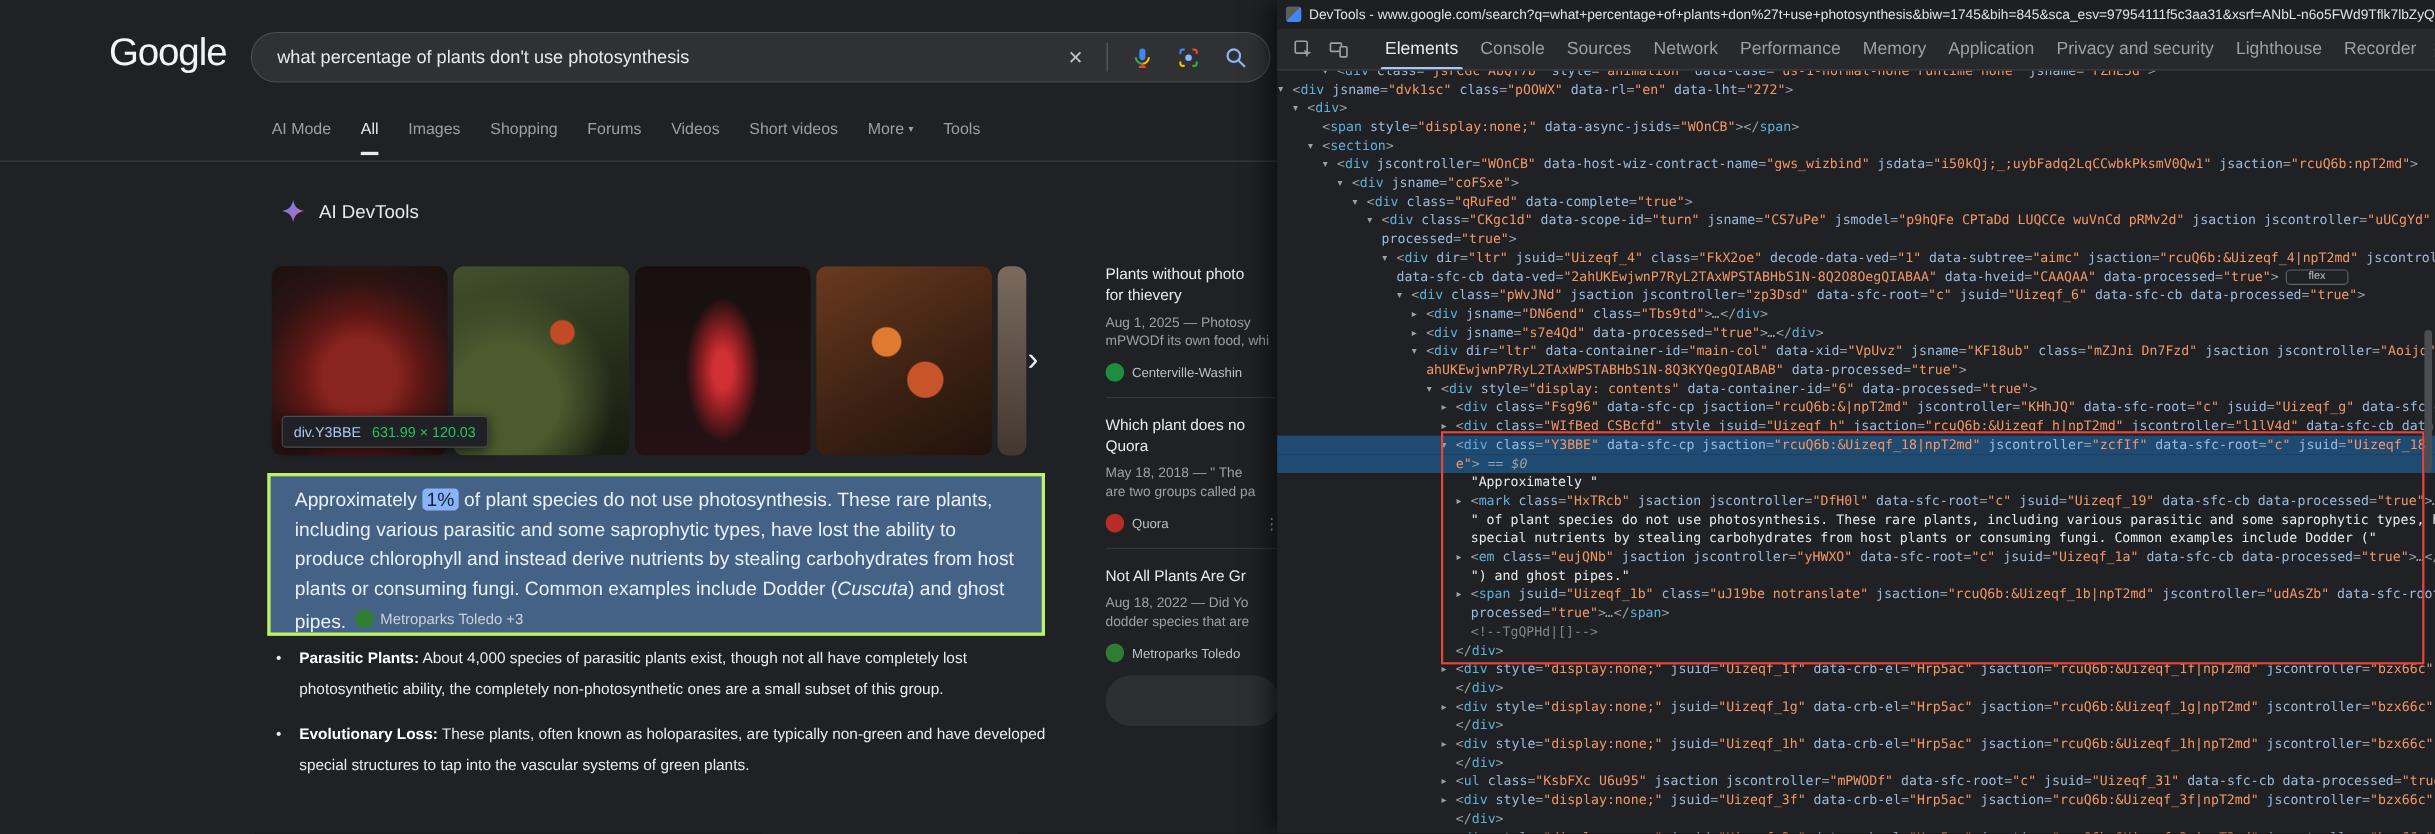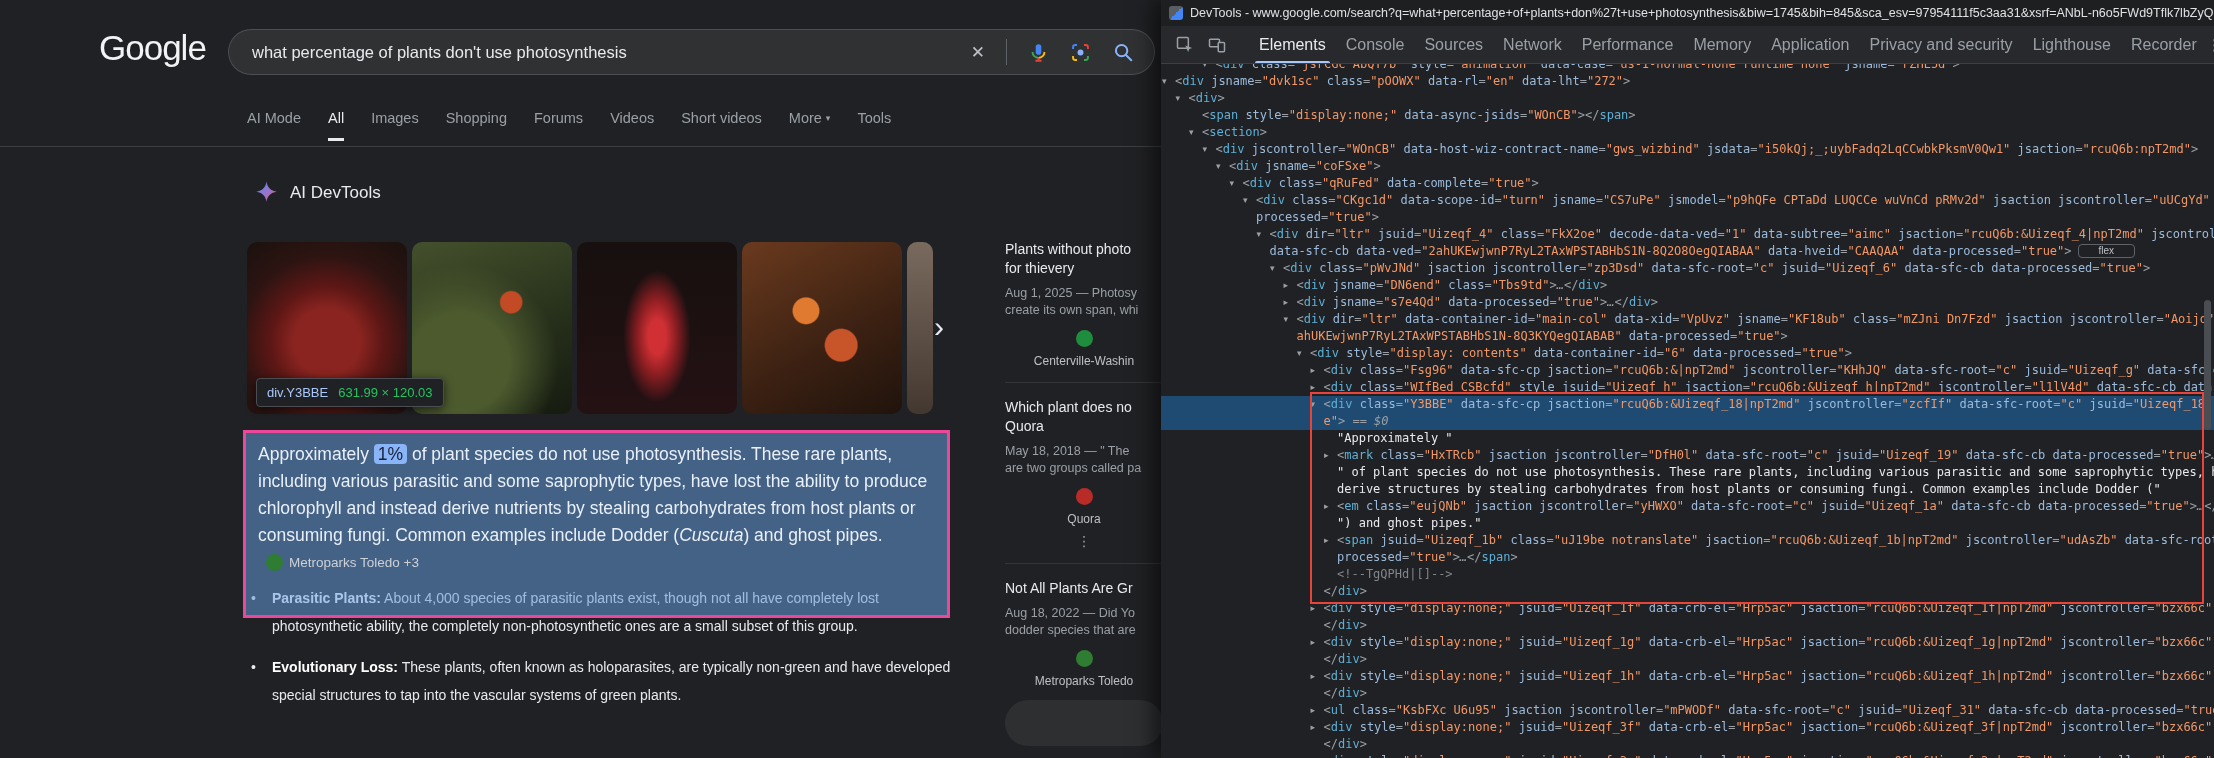--- a/index.html
+++ b/index.html
@@ -33,37 +33,37 @@
   .ci4{background:radial-gradient(circle at 40% 40%,#e07a30 0 9%,rgba(0,0,0,0) 10%),
        radial-gradient(circle at 62% 60%,#c8542a 0 11%,rgba(0,0,0,0) 12%),
        linear-gradient(150deg,#6a3a1e,#3a2012 60%,#20130c);}
   .ci5{width:26px;background:linear-gradient(#7a6a5e,#433830);}
   .chev{position:absolute;left:934px;top:310px;font-size:30px;color:#e8eaed;cursor:pointer;}
   .tooltip{position:absolute;left:256px;top:378px;height:27px;display:flex;align-items:center;gap:10px;
            padding:0 10px;background:#202124;border:1px solid #4a4d51;border-radius:4px;
            box-shadow:0 2px 10px rgba(0,0,0,.6);z-index:6;font-size:13px;white-space:nowrap;}
   .tel{color:#a8c7fa;}
   .tdim{color:#22c55e;}
-  .hlbox{position:absolute;left:243px;top:430px;width:707px;height:188px;box-sizing:border-box;
-         background:rgba(98,152,215,.55);border:3px solid #ec4899;padding:8px 12px;z-index:5;}
+  .hlbox{position:absolute;left:243px;top:430px;width:707px;height:148px;box-sizing:border-box;
+         background:rgba(98,152,215,.55);border:3px solid #bef264;padding:8px 22px;z-index:5;}
   .hlpar{margin:0;font-size:17.5px;line-height:27px;color:#e9f0f8;}
   .mk{background:#8ab4f8;color:#17233a;border-radius:4px;padding:0 4px;}
   .srcchip{display:inline-flex;align-items:center;gap:6px;margin-left:8px;font-size:13.5px;color:#cdd1d6;}
   .favdot{width:17px;height:17px;border-radius:50%;display:inline-block;flex:0 0 auto;}
   .bullets{position:absolute;left:272px;top:585px;width:692px;margin:0;padding:0;list-style:none;
            font-size:14px;line-height:27.5px;color:#e8eaed;}
   .bullets li{position:relative;margin-bottom:14px;}
   .bullets li::before{content:"•";position:absolute;left:-21px;}
   .bl{font-weight:700;color:#ffffff;}
   .rcol{position:absolute;left:1005px;top:240px;width:158px;height:518px;overflow:hidden;}
   .rcard + .rcard{border-top:1px solid rgba(255,255,255,.09);margin-top:14px;padding-top:15px;}
   .rt{font-size:14px;line-height:19px;color:#e8eaed;white-space:nowrap;}
   .rm{font-size:12.5px;line-height:17px;color:#9aa0a6;white-space:nowrap;}
   .rmfirst{margin-top:7px;}
-  .rs{display:flex;align-items:center;gap:7px;margin-top:11px;flex-direction:column;}
+  .rs{display:flex;align-items:center;gap:7px;margin-top:11px;}
   .rsname{font-size:12px;color:#bdc1c6;white-space:nowrap;flex:1;}
   .rmenu{color:#9aa0a6;font-size:14px;cursor:pointer;}
   .pill{margin-top:12px;width:158px;height:46px;border-radius:23px;background:#2d2f31;}
 
   
   .dtools{position:absolute;left:1161px;top:0;width:1053px;height:758px;background:#202124;
           box-shadow:-8px 0 20px rgba(0,0,0,.55);}
   .dt-title{position:absolute;left:0;top:0;right:0;height:26px;background:#1e1f21;display:flex;
             align-items:center;padding-left:8px;gap:7px;font-size:12.5px;color:#dfe1e5;
             white-space:nowrap;overflow:hidden;z-index:4;}
@@ -178,21 +178,21 @@
     <ul class="bullets" id="bullets">
         <li><span class="bl">Parasitic Plants:</span> About 4,000 species of parasitic plants exist, though not all have completely lost photosynthetic ability, the completely non-photosynthetic ones are a small subset of this group.</li>
         <li><span class="bl">Evolutionary Loss:</span> These plants, often known as holoparasites, are typically non-green and have developed special structures to tap into the vascular systems of green plants.</li>
       </ul>
 
     <aside class="rcol" id="rcol">
         <div class="rcard">
           <div class="rt">Plants without photo</div>
           <div class="rt">for thievery</div>
           <div class="rm rmfirst">Aug 1, 2025 — Photosy</div>
-          <div class="rm">create its own span, whi</div>
+          <div class="rm">mPWODf its own food, whi</div>
           <div class="rs">
             <span class="favdot" style="background: rgb(30, 142, 62);"></span>
             <span class="rsname">Centerville-Washin</span>
           </div>
         </div>
         <div class="rcard">
           <div class="rt">Which plant does no</div>
           <div class="rt">Quora</div>
           <div class="rm rmfirst">May 18, 2018 — " The</div>
           <div class="rm">are two groups called pa</div>
@@ -269,21 +269,21 @@
           <div class="code-line" style="padding-left: 135.5px;"><span class="arrow">▾</span><span class="tk-p">&lt;</span><span class="tk-t">div</span><span class="tk-p"> </span><span class="tk-a">dir</span><span class="tk-p">=</span><span class="tk-v">"ltr"</span><span class="tk-p"> </span><span class="tk-a">data-container-id</span><span class="tk-p">=</span><span class="tk-v">"main-col"</span><span class="tk-p"> </span><span class="tk-a">data-xid</span><span class="tk-p">=</span><span class="tk-v">"VpUvz"</span><span class="tk-p"> </span><span class="tk-a">jsname</span><span class="tk-p">=</span><span class="tk-v">"KF18ub"</span><span class="tk-p"> </span><span class="tk-a">class</span><span class="tk-p">=</span><span class="tk-v">"mZJni Dn7Fzd"</span><span class="tk-p"> </span><span class="tk-a">jsaction</span><span class="tk-p"> </span><span class="tk-a">jscontroller</span><span class="tk-p">=</span><span class="tk-v">"Aoijq"</span></div>
           <div class="code-line" style="padding-left: 135.5px;"><span class="tk-v">ahUKEwjwnP7RyL2TAxWPSTABHbS1N-8Q3KYQegQIABAB"</span><span class="tk-p"> </span><span class="tk-a">data-processed</span><span class="tk-p">=</span><span class="tk-v">"true"</span><span class="tk-p">&gt;</span></div>
           <div class="code-line" style="padding-left: 149px;"><span class="arrow">▾</span><span class="tk-p">&lt;</span><span class="tk-t">div</span><span class="tk-p"> </span><span class="tk-a">style</span><span class="tk-p">=</span><span class="tk-v">"display: contents"</span><span class="tk-p"> </span><span class="tk-a">data-container-id</span><span class="tk-p">=</span><span class="tk-v">"6"</span><span class="tk-p"> </span><span class="tk-a">data-processed</span><span class="tk-p">=</span><span class="tk-v">"true"</span><span class="tk-p">&gt;</span></div>
           <div class="code-line" style="padding-left: 162.5px;"><span class="arrow">▸</span><span class="tk-p">&lt;</span><span class="tk-t">div</span><span class="tk-p"> </span><span class="tk-a">class</span><span class="tk-p">=</span><span class="tk-v">"Fsg96"</span><span class="tk-p"> </span><span class="tk-a">data-sfc-cp</span><span class="tk-p"> </span><span class="tk-a">jsaction</span><span class="tk-p">=</span><span class="tk-v">"rcuQ6b:&amp;|npT2md"</span><span class="tk-p"> </span><span class="tk-a">jscontroller</span><span class="tk-p">=</span><span class="tk-v">"KHhJQ"</span><span class="tk-p"> </span><span class="tk-a">data-sfc-root</span><span class="tk-p">=</span><span class="tk-v">"c"</span><span class="tk-p"> </span><span class="tk-a">jsuid</span><span class="tk-p">=</span><span class="tk-v">"Uizeqf_g"</span><span class="tk-p"> </span><span class="tk-a">data-sfc-cb</span></div>
           <div class="code-line" style="padding-left: 162.5px;"><span class="arrow">▸</span><span class="tk-p">&lt;</span><span class="tk-t">div</span><span class="tk-p"> </span><span class="tk-a">class</span><span class="tk-p">=</span><span class="tk-v">"WIfBed CSBcfd"</span><span class="tk-p"> </span><span class="tk-a">style</span><span class="tk-p"> </span><span class="tk-a">jsuid</span><span class="tk-p">=</span><span class="tk-v">"Uizeqf_h"</span><span class="tk-p"> </span><span class="tk-a">jsaction</span><span class="tk-p">=</span><span class="tk-v">"rcuQ6b:&amp;Uizeqf_h|npT2md"</span><span class="tk-p"> </span><span class="tk-a">jscontroller</span><span class="tk-p">=</span><span class="tk-v">"l1lV4d"</span><span class="tk-p"> </span><span class="tk-a">data-sfc-cb</span><span class="tk-p"> </span><span class="tk-a">data-sfc</span></div>
           <div class="code-line sel" style="padding-left: 162.5px;"><span class="arrow">▾</span><span class="tk-p">&lt;</span><span class="tk-t">div</span><span class="tk-p"> </span><span class="tk-a">class</span><span class="tk-p">=</span><span class="tk-v">"Y3BBE"</span><span class="tk-p"> </span><span class="tk-a">data-sfc-cp</span><span class="tk-p"> </span><span class="tk-a">jsaction</span><span class="tk-p">=</span><span class="tk-v">"rcuQ6b:&amp;Uizeqf_18|npT2md"</span><span class="tk-p"> </span><span class="tk-a">jscontroller</span><span class="tk-p">=</span><span class="tk-v">"zcfIf"</span><span class="tk-p"> </span><span class="tk-a">data-sfc-root</span><span class="tk-p">=</span><span class="tk-v">"c"</span><span class="tk-p"> </span><span class="tk-a">jsuid</span><span class="tk-p">=</span><span class="tk-v">"Uizeqf_18"</span><span class="tk-p"> </span></div>
           <div class="code-line sel" style="padding-left: 162.5px;"><span class="tk-v">e"</span><span class="tk-p">&gt;</span><span class="tk-p"> </span><span class="tk-d">== $0</span></div>
           <div class="code-line" style="padding-left: 176px;"><span class="tk-x">"Approximately "</span></div>
           <div class="code-line" style="padding-left: 176px;"><span class="arrow">▸</span><span class="tk-p">&lt;</span><span class="tk-t">mark</span><span class="tk-p"> </span><span class="tk-a">class</span><span class="tk-p">=</span><span class="tk-v">"HxTRcb"</span><span class="tk-p"> </span><span class="tk-a">jsaction</span><span class="tk-p"> </span><span class="tk-a">jscontroller</span><span class="tk-p">=</span><span class="tk-v">"DfH0l"</span><span class="tk-p"> </span><span class="tk-a">data-sfc-root</span><span class="tk-p">=</span><span class="tk-v">"c"</span><span class="tk-p"> </span><span class="tk-a">jsuid</span><span class="tk-p">=</span><span class="tk-v">"Uizeqf_19"</span><span class="tk-p"> </span><span class="tk-a">data-sfc-cb</span><span class="tk-p"> </span><span class="tk-a">data-processed</span><span class="tk-p">=</span><span class="tk-v">"true"</span><span class="tk-p">&gt;</span><span class="tk-d">…</span></div>
           <div class="code-line" style="padding-left: 176px;"><span class="tk-x">" of plant species do not use photosynthesis. These rare plants, including various parasitic and some saprophytic types, have lost th</span></div>
-          <div class="code-line" style="padding-left: 176px;"><span class="tk-x">derive structures by stealing carbohydrates from host plants or consuming fungi. Common examples include Dodder ("</span></div>
+          <div class="code-line" style="padding-left: 176px;"><span class="tk-x">special nutrients by stealing carbohydrates from host plants or consuming fungi. Common examples include Dodder ("</span></div>
           <div class="code-line" style="padding-left: 176px;"><span class="arrow">▸</span><span class="tk-p">&lt;</span><span class="tk-t">em</span><span class="tk-p"> </span><span class="tk-a">class</span><span class="tk-p">=</span><span class="tk-v">"eujQNb"</span><span class="tk-p"> </span><span class="tk-a">jsaction</span><span class="tk-p"> </span><span class="tk-a">jscontroller</span><span class="tk-p">=</span><span class="tk-v">"yHWXO"</span><span class="tk-p"> </span><span class="tk-a">data-sfc-root</span><span class="tk-p">=</span><span class="tk-v">"c"</span><span class="tk-p"> </span><span class="tk-a">jsuid</span><span class="tk-p">=</span><span class="tk-v">"Uizeqf_1a"</span><span class="tk-p"> </span><span class="tk-a">data-sfc-cb</span><span class="tk-p"> </span><span class="tk-a">data-processed</span><span class="tk-p">=</span><span class="tk-v">"true"</span><span class="tk-p">&gt;</span><span class="tk-d">…</span><span class="tk-p">&lt;/</span></div>
           <div class="code-line" style="padding-left: 176px;"><span class="tk-x">") and ghost pipes."</span></div>
           <div class="code-line" style="padding-left: 176px;"><span class="arrow">▸</span><span class="tk-p">&lt;</span><span class="tk-t">span</span><span class="tk-p"> </span><span class="tk-a">jsuid</span><span class="tk-p">=</span><span class="tk-v">"Uizeqf_1b"</span><span class="tk-p"> </span><span class="tk-a">class</span><span class="tk-p">=</span><span class="tk-v">"uJ19be notranslate"</span><span class="tk-p"> </span><span class="tk-a">jsaction</span><span class="tk-p">=</span><span class="tk-v">"rcuQ6b:&amp;Uizeqf_1b|npT2md"</span><span class="tk-p"> </span><span class="tk-a">jscontroller</span><span class="tk-p">=</span><span class="tk-v">"udAsZb"</span><span class="tk-p"> </span><span class="tk-a">data-sfc-root</span></div>
           <div class="code-line" style="padding-left: 176px;"><span class="tk-a">processed</span><span class="tk-p">=</span><span class="tk-v">"true"</span><span class="tk-p">&gt;</span><span class="tk-d">…</span><span class="tk-p">&lt;/</span><span class="tk-t">span</span><span class="tk-p">&gt;</span></div>
           <div class="code-line" style="padding-left: 176px;"><span class="tk-c">&lt;!--TgQPHd|[]--&gt;</span></div>
           <div class="code-line" style="padding-left: 162.5px;"><span class="tk-p">&lt;/</span><span class="tk-t">div</span><span class="tk-p">&gt;</span></div>
           <div class="code-line" style="padding-left: 162.5px;"><span class="arrow">▸</span><span class="tk-p">&lt;</span><span class="tk-t">div</span><span class="tk-p"> </span><span class="tk-a">style</span><span class="tk-p">=</span><span class="tk-v">"display:none;"</span><span class="tk-p"> </span><span class="tk-a">jsuid</span><span class="tk-p">=</span><span class="tk-v">"Uizeqf_1f"</span><span class="tk-p"> </span><span class="tk-a">data-crb-el</span><span class="tk-p">=</span><span class="tk-v">"Hrp5ac"</span><span class="tk-p"> </span><span class="tk-a">jsaction</span><span class="tk-p">=</span><span class="tk-v">"rcuQ6b:&amp;Uizeqf_1f|npT2md"</span><span class="tk-p"> </span><span class="tk-a">jscontroller</span><span class="tk-p">=</span><span class="tk-v">"bzx66c"</span><span class="tk-p"> </span></div>
           <div class="code-line" style="padding-left: 162.5px;"><span class="tk-p">&lt;/</span><span class="tk-t">div</span><span class="tk-p">&gt;</span></div>
           <div class="code-line" style="padding-left: 162.5px;"><span class="arrow">▸</span><span class="tk-p">&lt;</span><span class="tk-t">div</span><span class="tk-p"> </span><span class="tk-a">style</span><span class="tk-p">=</span><span class="tk-v">"display:none;"</span><span class="tk-p"> </span><span class="tk-a">jsuid</span><span class="tk-p">=</span><span class="tk-v">"Uizeqf_1g"</span><span class="tk-p"> </span><span class="tk-a">data-crb-el</span><span class="tk-p">=</span><span class="tk-v">"Hrp5ac"</span><span class="tk-p"> </span><span class="tk-a">jsaction</span><span class="tk-p">=</span><span class="tk-v">"rcuQ6b:&amp;Uizeqf_1g|npT2md"</span><span class="tk-p"> </span><span class="tk-a">jscontroller</span><span class="tk-p">=</span><span class="tk-v">"bzx66c"</span><span class="tk-p"> </span></div>
           <div class="code-line" style="padding-left: 162.5px;"><span class="tk-p">&lt;/</span><span class="tk-t">div</span><span class="tk-p">&gt;</span></div>

